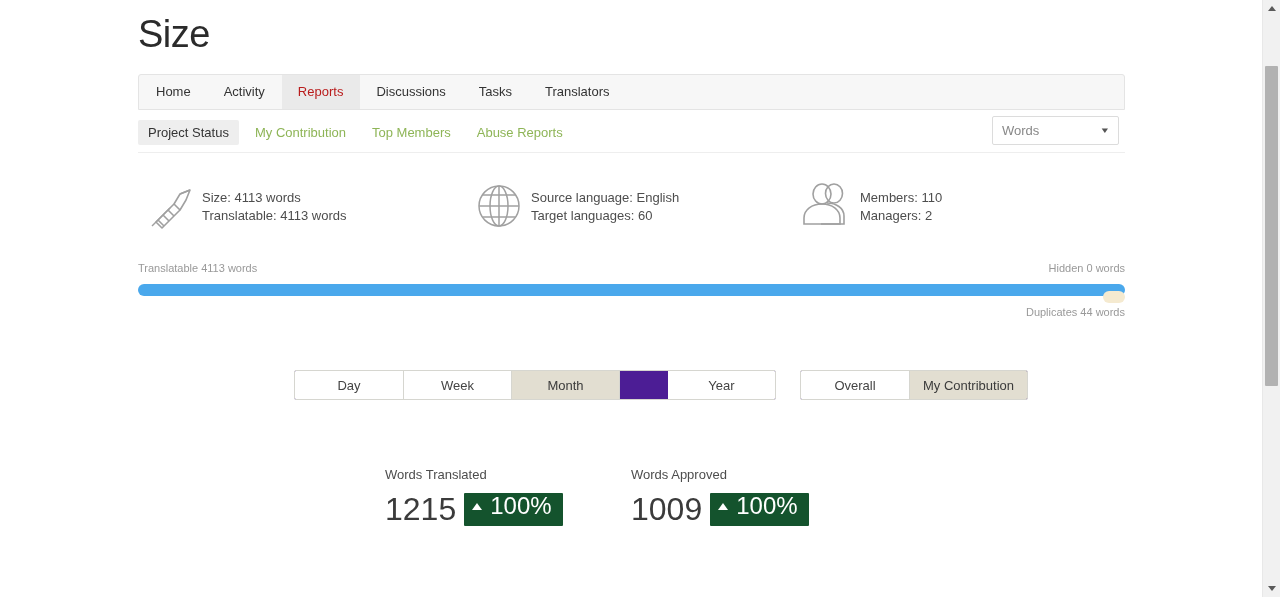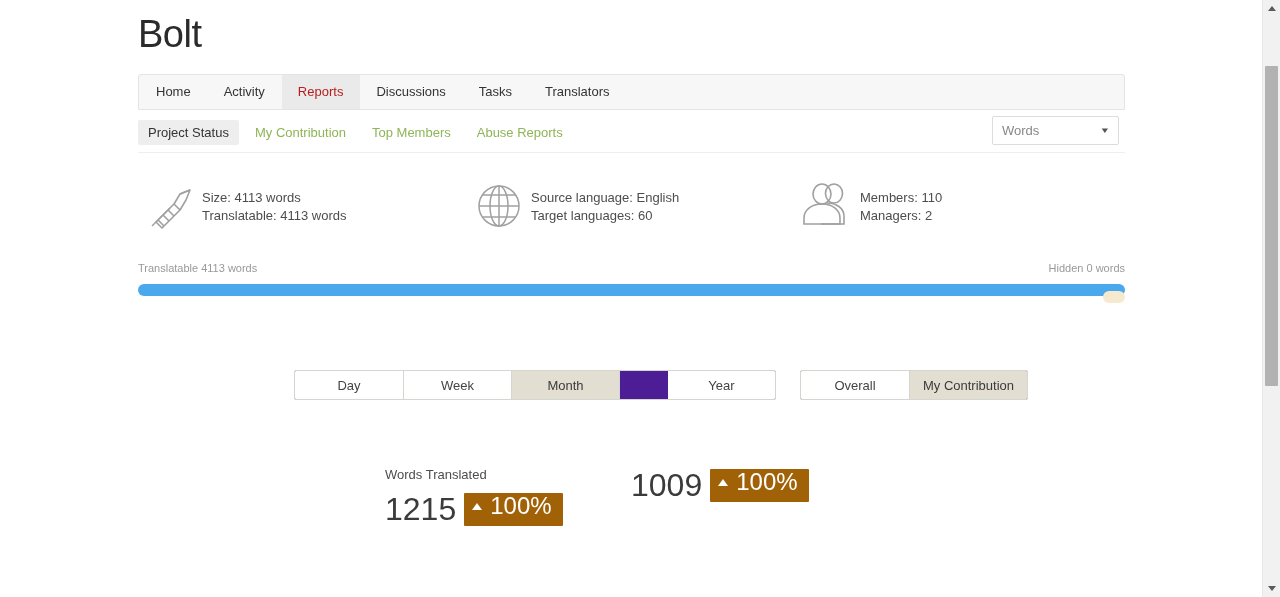--- a/index.html
+++ b/index.html
@@ -255,21 +255,21 @@
   }
   .stat-value {
     font-size: 32px;
     color: #3b3b3b;
     line-height: 38px;
     font-weight: 400;
     letter-spacing: 0px;
   }
   .stat-badge {
     margin-left: 8px;
-    background: #a16207;
+    background: #14532d;
     color: #ffffff;
     font-size: 24px;
     line-height: 33px;
     height: 33px;
     padding: 0 11px 7px 8px;
     display: flex;
     align-items: center;
     border-radius: 1px;
   }
   .stat-badge .arrow {
@@ -326,21 +326,21 @@
     border-radius: 1px;
     cursor: pointer;
   }
 </style>
 </head>
 <body>
 
 <div class="page">
   <div class="content">
 
-    <div class="project-title">Bolt</div>
+    <div class="project-title">Size</div>
 
     <div class="nav-tabs">
       <div class="nav-tab first">Home</div>
       <div class="nav-tab">Activity</div>
       <div class="nav-tab active">Reports</div>
       <div class="nav-tab">Discussions</div>
       <div class="nav-tab">Tasks</div>
       <div class="nav-tab">Translators</div>
     </div>
 
@@ -413,20 +413,23 @@
 
     <div class="progress-wrap">
       <div class="progress-labels-top">
         <span class="left">Translatable 4113 words</span>
         <span class="right">Hidden 0 words</span>
       </div>
       <div class="progress-bar-track">
         <div class="progress-seg-blue" style="width:100%;"></div>
         <div class="progress-seg-dup" style="right:0; width:22px;"></div>
       </div>
+      <div class="progress-labels-bottom">
+        <span class="right">Duplicates 44 words</span>
+      </div>
     </div>
 
     <div class="btn-groups">
       <div class="btn-group">
         <button class="seg-btn seg-w109">Day</button>
         <button class="seg-btn seg-w108">Week</button>
         <button class="seg-btn seg-w108 active">Month</button>
         <button class="seg-btn seg-w107">Year</button>
       </div>
       <div class="btn-group second">
@@ -440,20 +443,21 @@
         <div class="stat-label">Words Translated</div>
         <div class="stat-row">
           <span class="stat-value">1215</span>
           <span class="stat-badge">
             <span class="arrow"></span>
             <span>100%</span>
           </span>
         </div>
       </div>
       <div class="stat-block">
+        <div class="stat-label">Words Approved</div>
         <div class="stat-row">
           <span class="stat-value">1009</span>
           <span class="stat-badge">
             <span class="arrow"></span>
             <span>100%</span>
           </span>
         </div>
       </div>
     </div>
 

